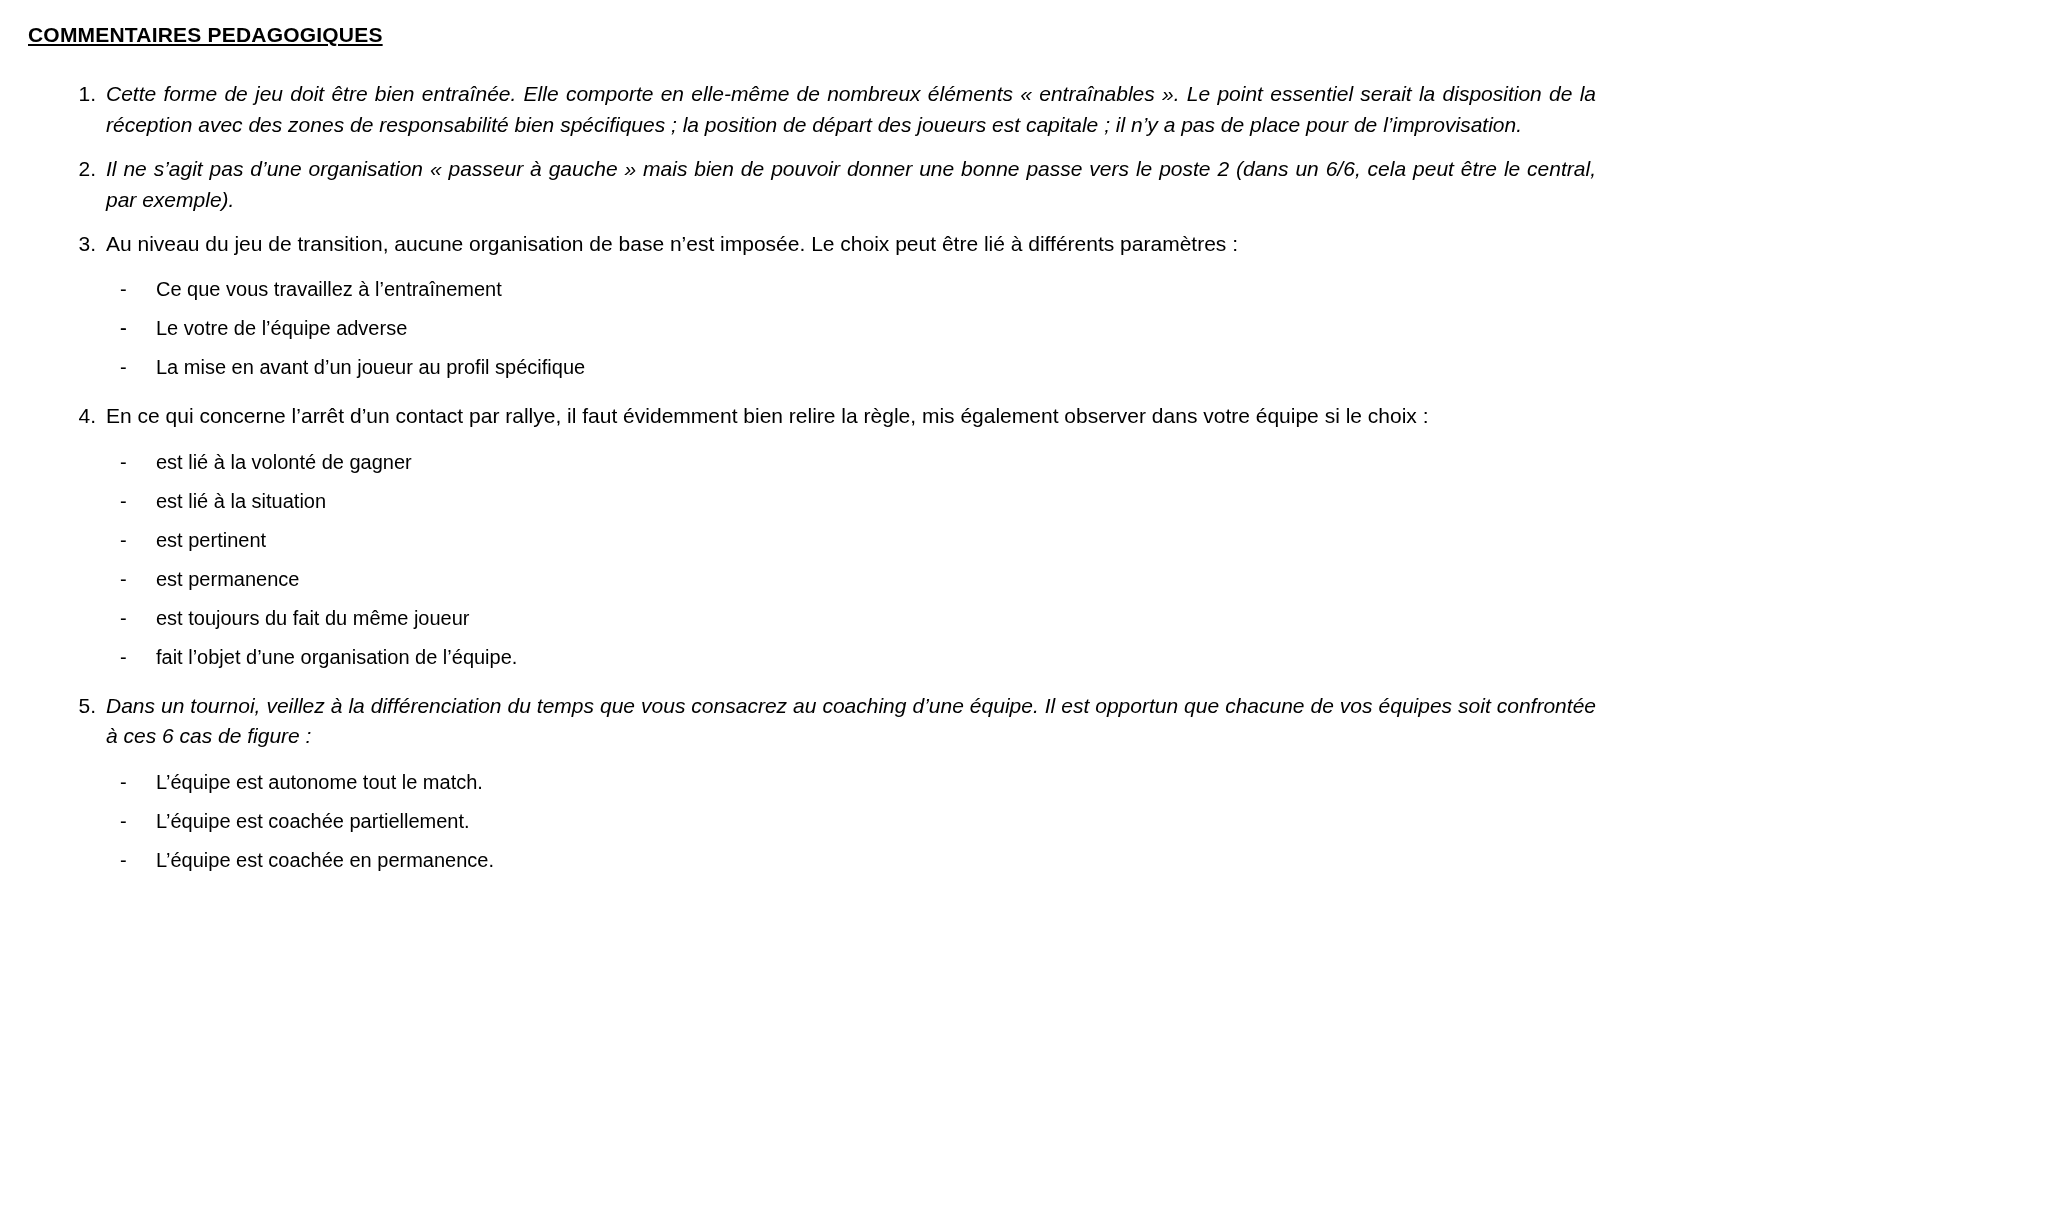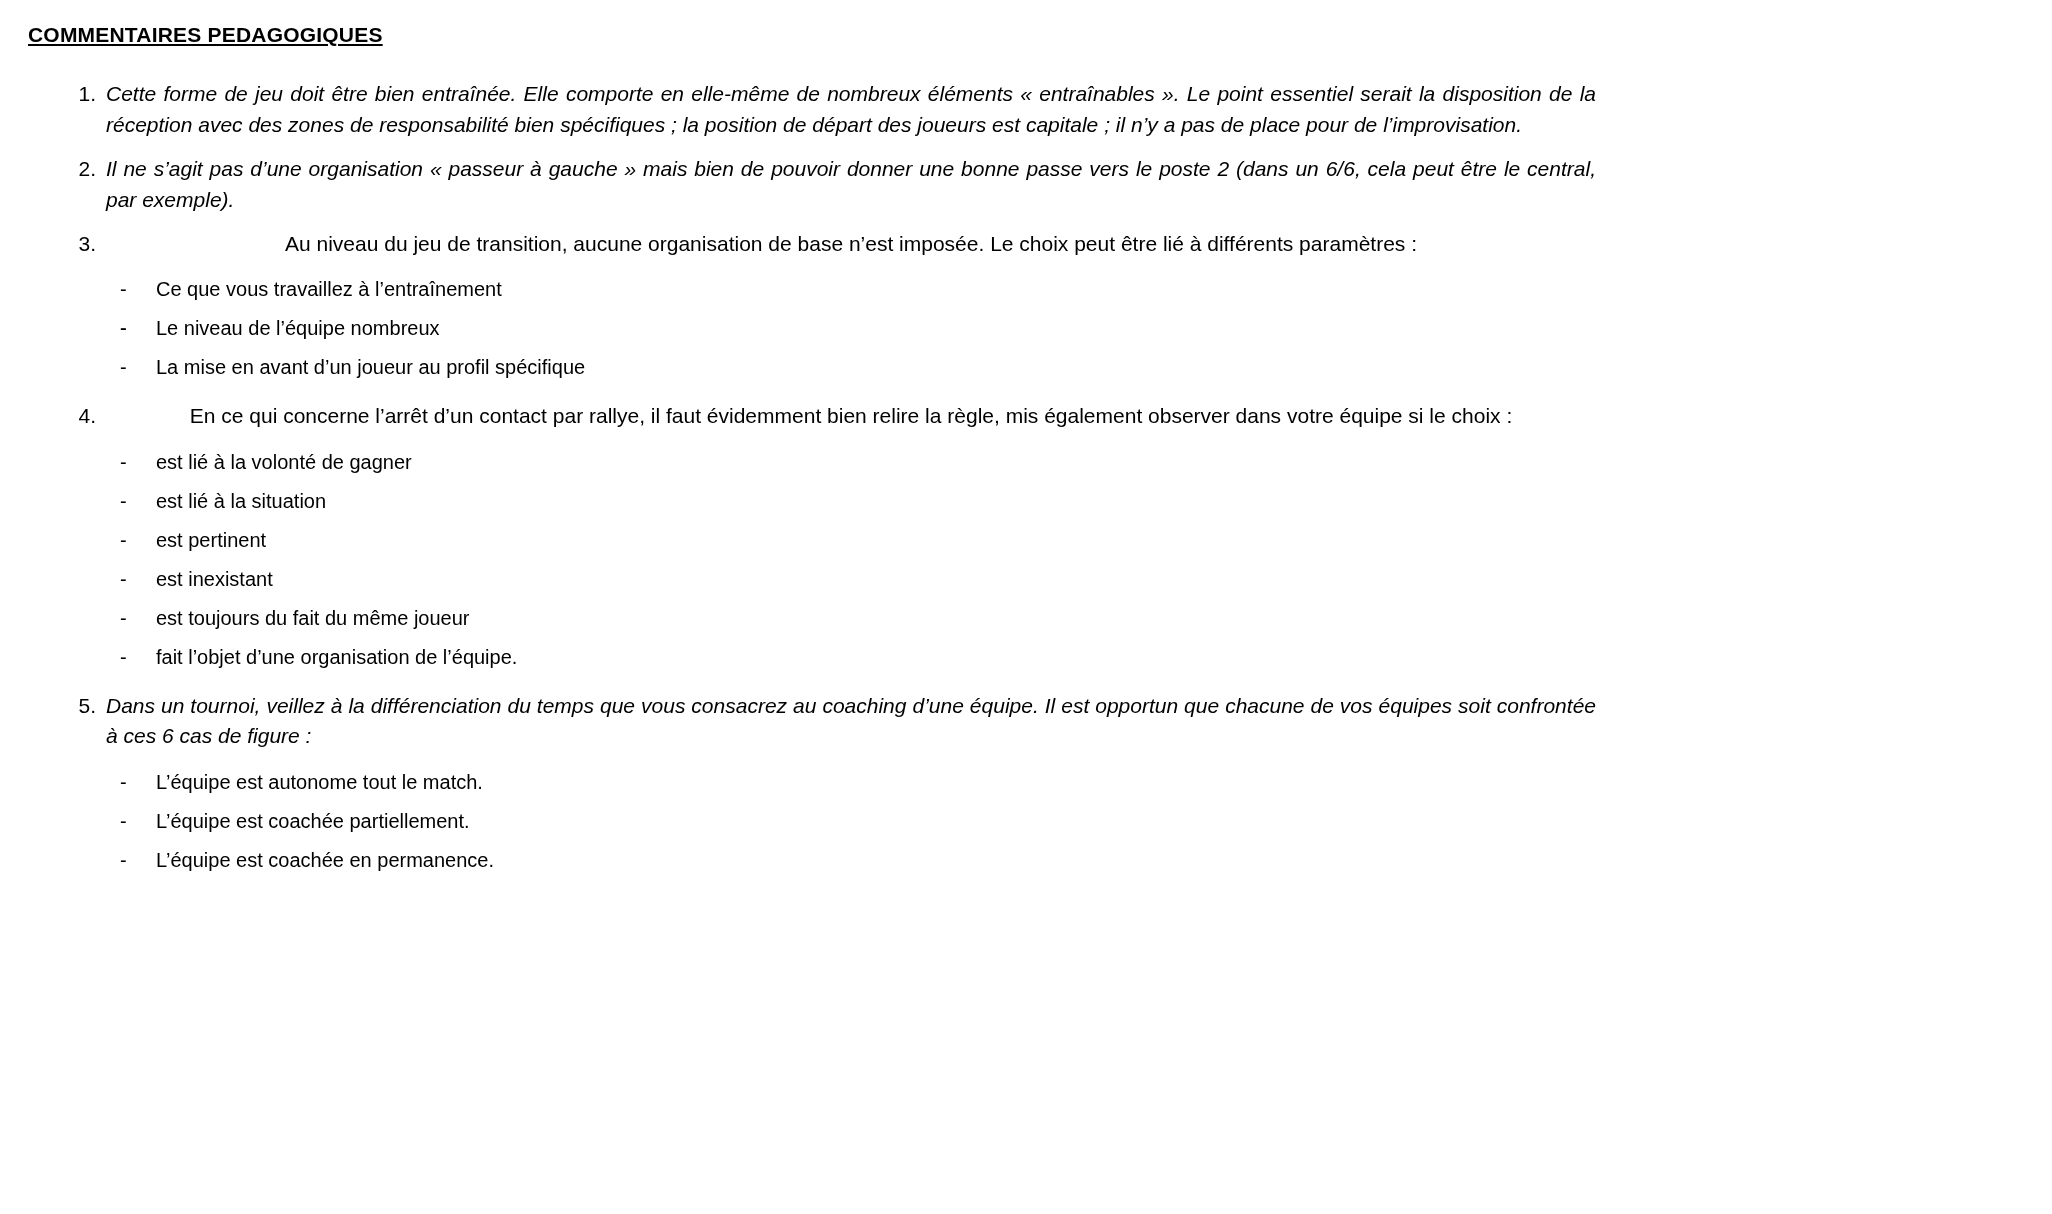--- a/index.html
+++ b/index.html
@@ -52,21 +52,21 @@
     font-size: 21px;
     line-height: 1.45;
     text-align: justify;
   }
   .para.justify-both {
     text-align: justify;
     text-justify: inter-word;
     font-style: italic;
   }
   .para.plain {
-    text-align: center;
+    text-align: left;
   }
   ul.dashes {
     list-style: none;
     margin: 20px 0 24px 0;
     padding: 0;
   }
   ul.dashes > li {
     position: relative;
     padding-left: 50px;
     font-size: 20px;
@@ -104,21 +104,21 @@
       <ul class="dashes">
         <li>
           <span class="dash">-</span>
           <span>Ce que vous travaillez à l’entraînement</span>
         </li>
         <li>
           <span class="dash">-</span>
         </li>
         <li>
           <span class="dash">-</span>
-          <span>Le niveau de l’équipe nombreux</span>
+          <span>Le votre de l’équipe adverse</span>
         </li>
         <li>
           <span class="dash">-</span>
           <span>La mise en avant d’un joueur au profil spécifique</span>
         </li>
       </ul>
     </li>
 
     <li>
       <span class="num">4.</span>
@@ -131,21 +131,21 @@
         <li>
           <span class="dash">-</span>
           <span>est lié à la situation</span>
         </li>
         <li>
           <span class="dash">-</span>
           <span>est pertinent</span>
         </li>
         <li>
           <span class="dash">-</span>
-          <span>est inexistant</span>
+          <span>est permanence</span>
         </li>
         <li>
           <span class="dash">-</span>
           <span>est toujours du fait du même joueur</span>
         </li>
         <li>
           <span class="dash">-</span>
           <span>fait l’objet d’une organisation de l’équipe.</span>
         </li>
       </ul>

